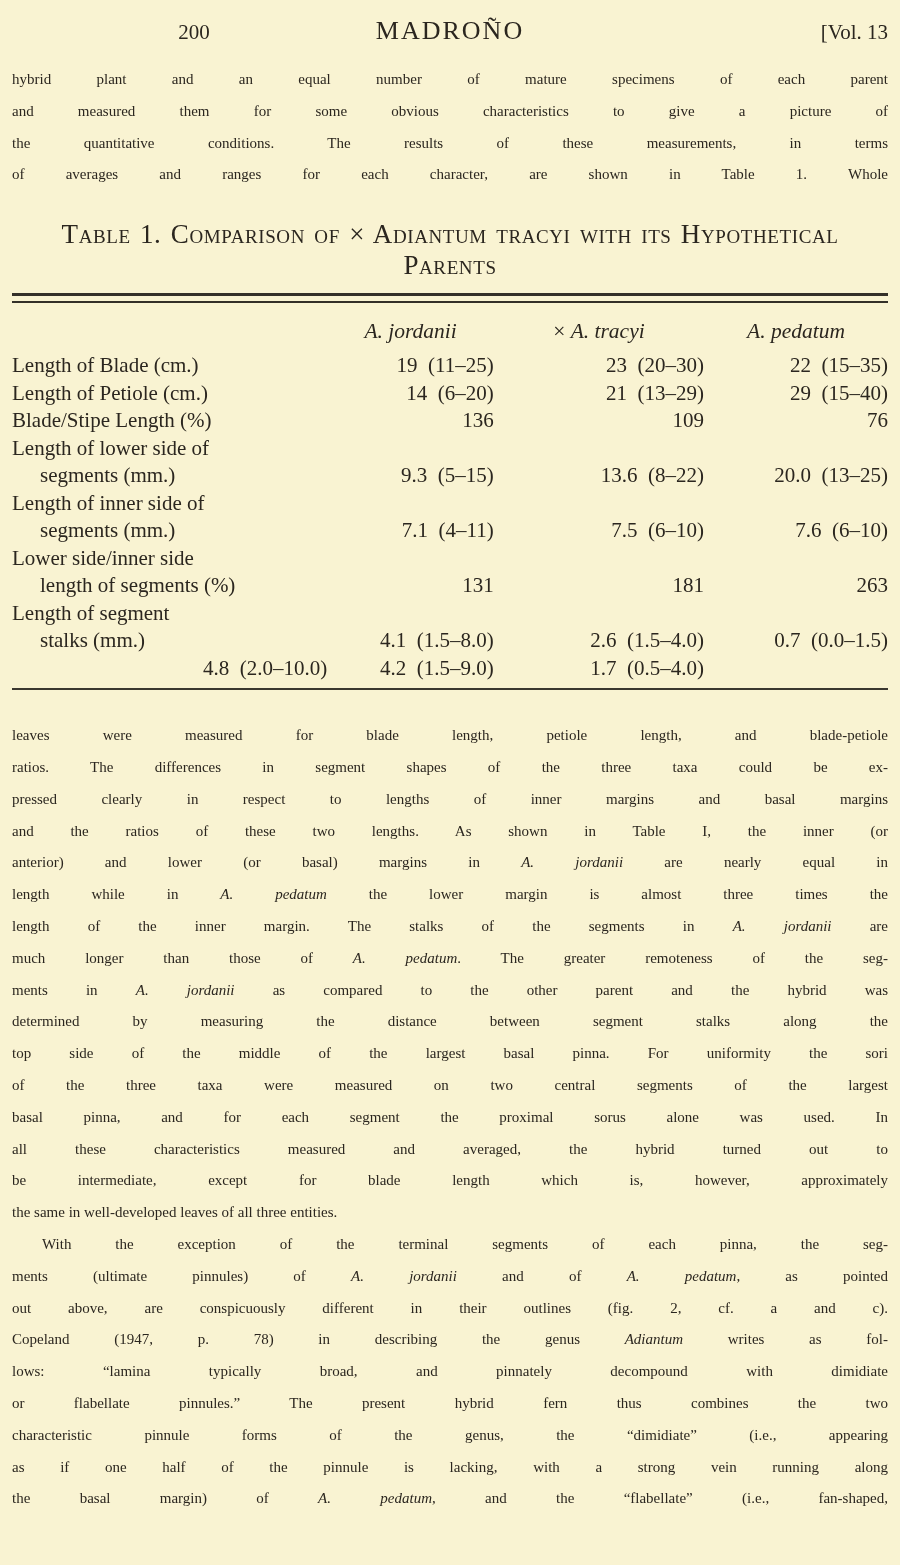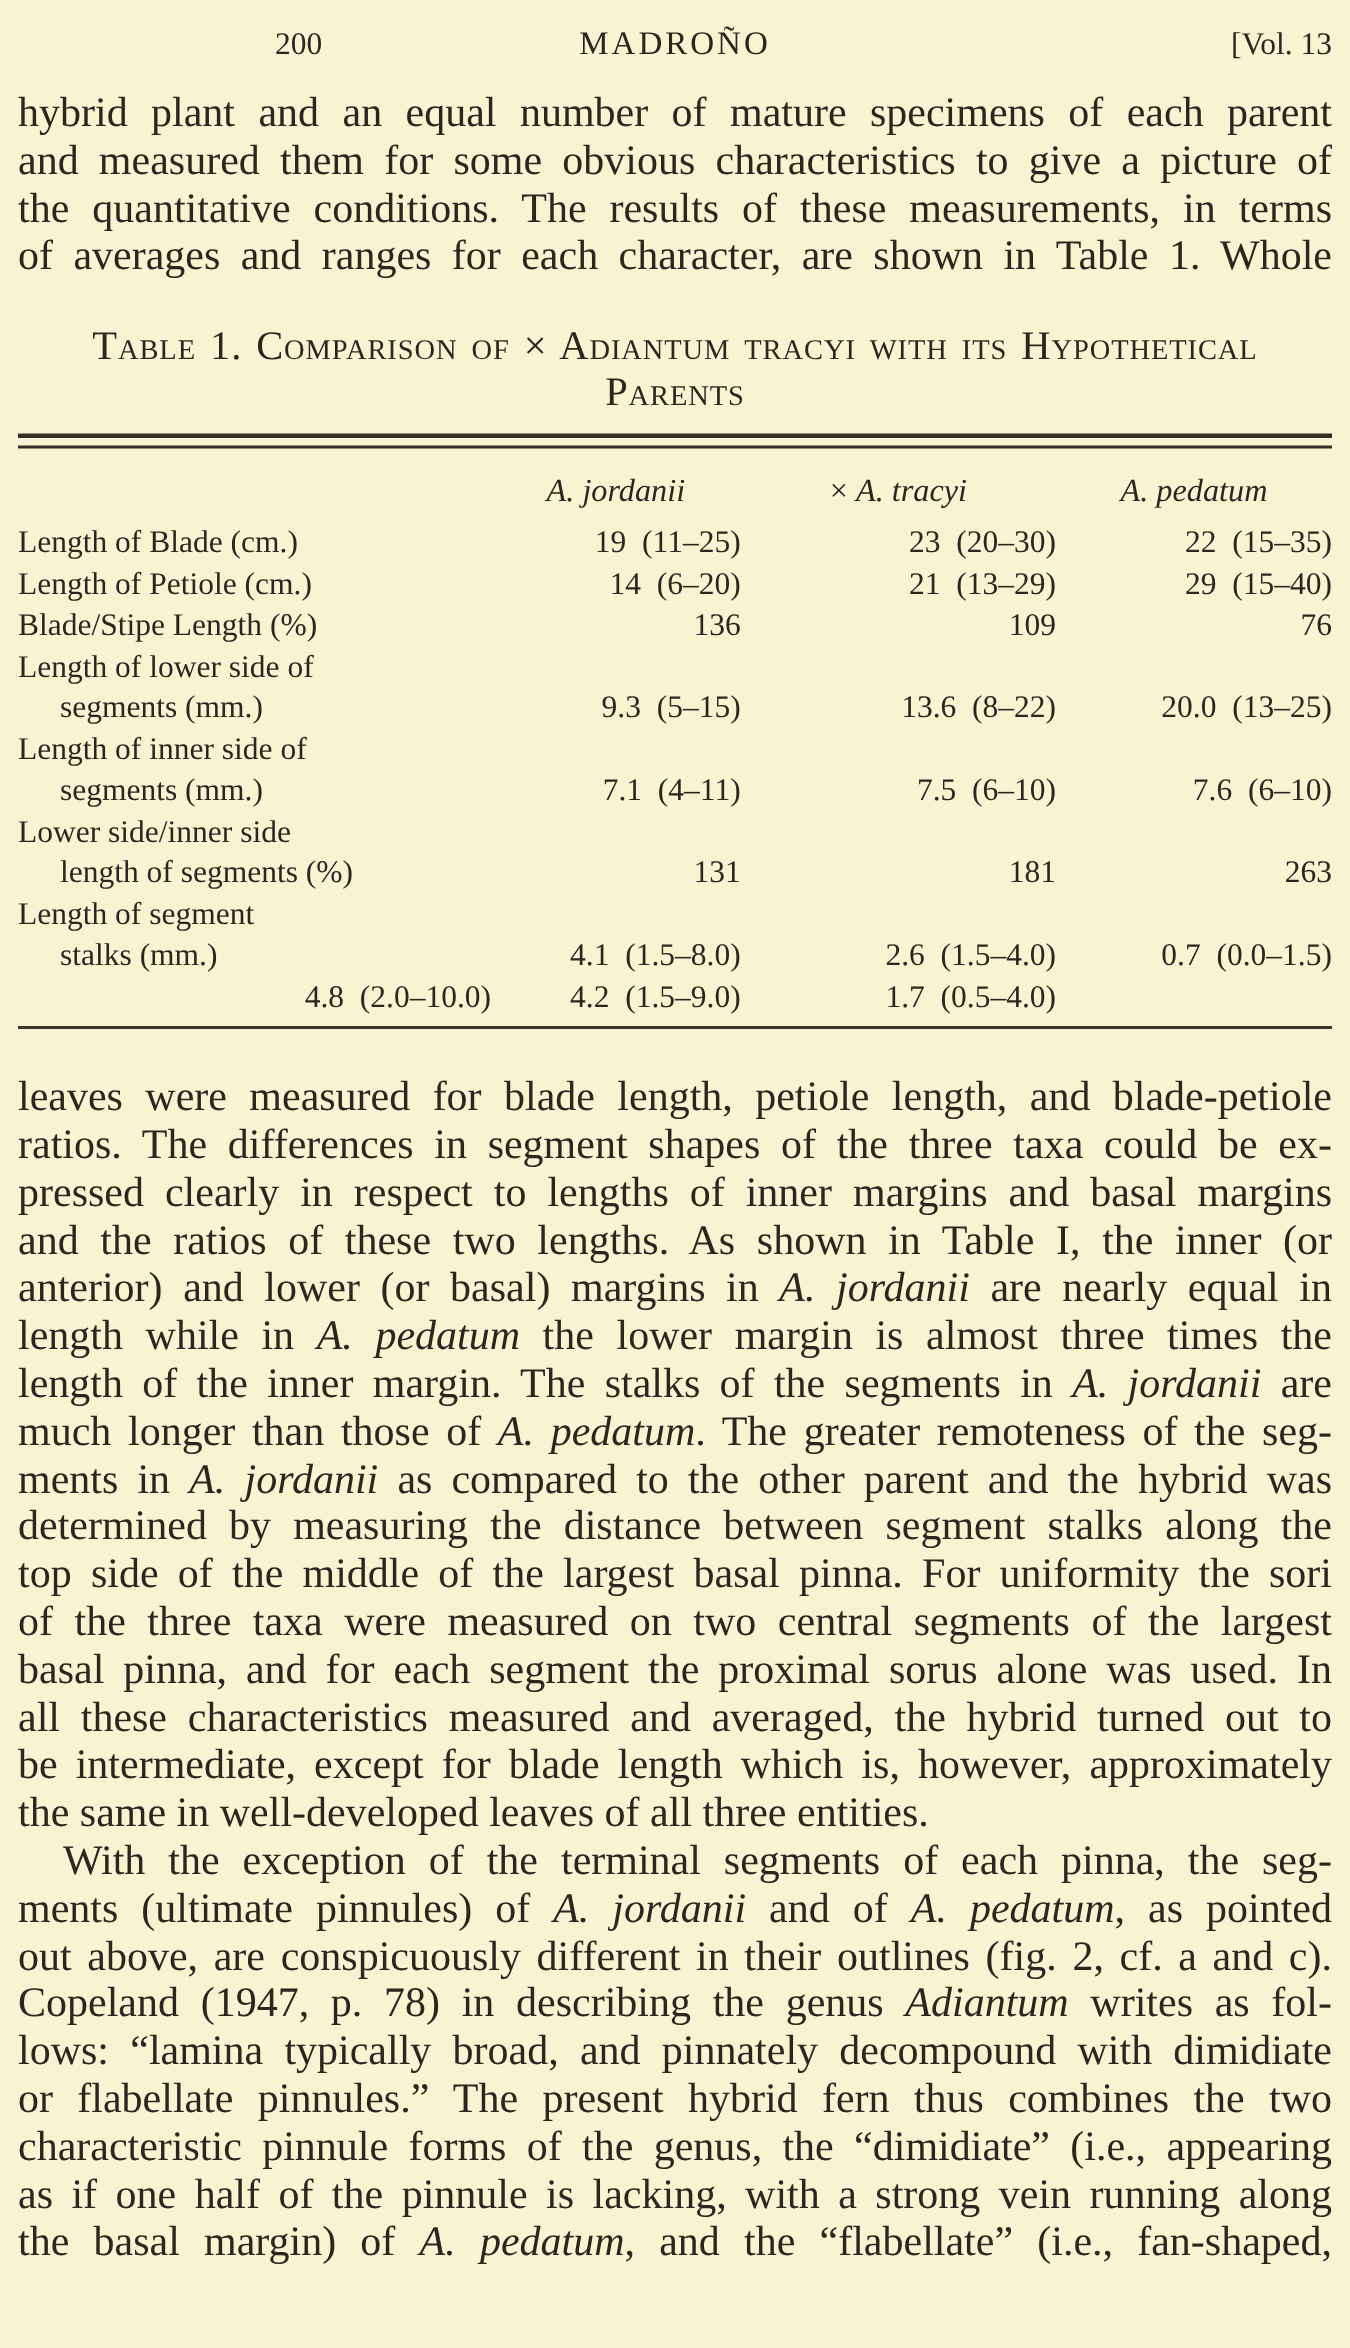--- a/index.html
+++ b/index.html
@@ -9,25 +9,25 @@
     font-family:"Liberation Serif","DejaVu Serif",serif;
   }
   .page { padding:16px 12px 0 12px; }
 
   
   .pg-header {
     display:grid; grid-template-columns:1fr auto 1fr;
     font-size:21px; align-items:baseline;
   }
   .pg-num  { text-align:center; }
-  .journal { text-align:center; letter-spacing:2px; font-size:22px; }
+  .journal { text-align:center; letter-spacing:2px; font-size:26px; }
   .volume  { text-align:right; }
 
   
-  .para { margin-top:18px; font-size:28px; line-height:31.8px; }
+  .para { margin-top:18px; font-size:15px; line-height:31.8px; }
   .para.after-table { margin-top:30px; }
   .para.p3 { margin-top:0; }
   .tline { text-align:justify; text-align-last:justify; }
   .tline.last { text-align-last:left; }
   .tline.indent { text-indent:30px; }
   .tline i { font-style:italic; }
 
   
   .tcaption {
     margin-top:28px; text-align:center;

